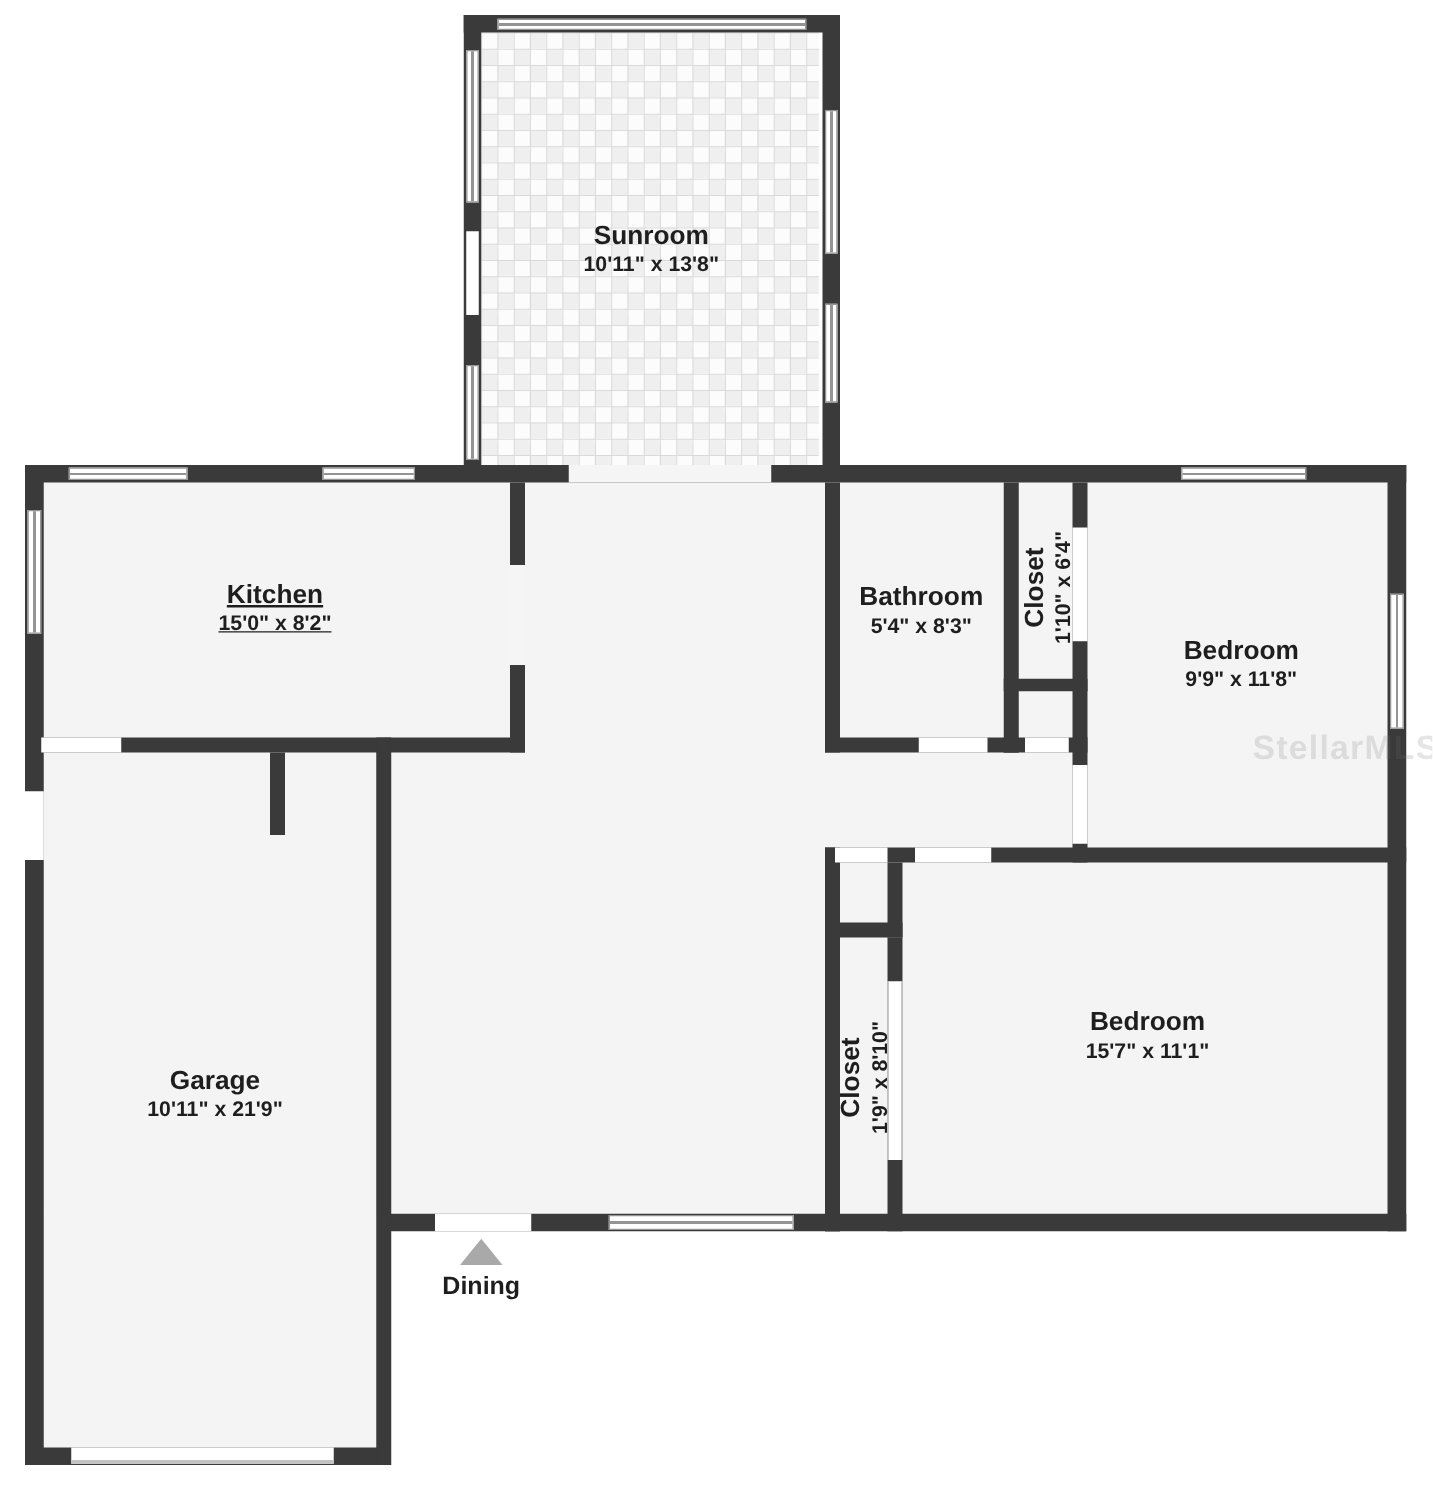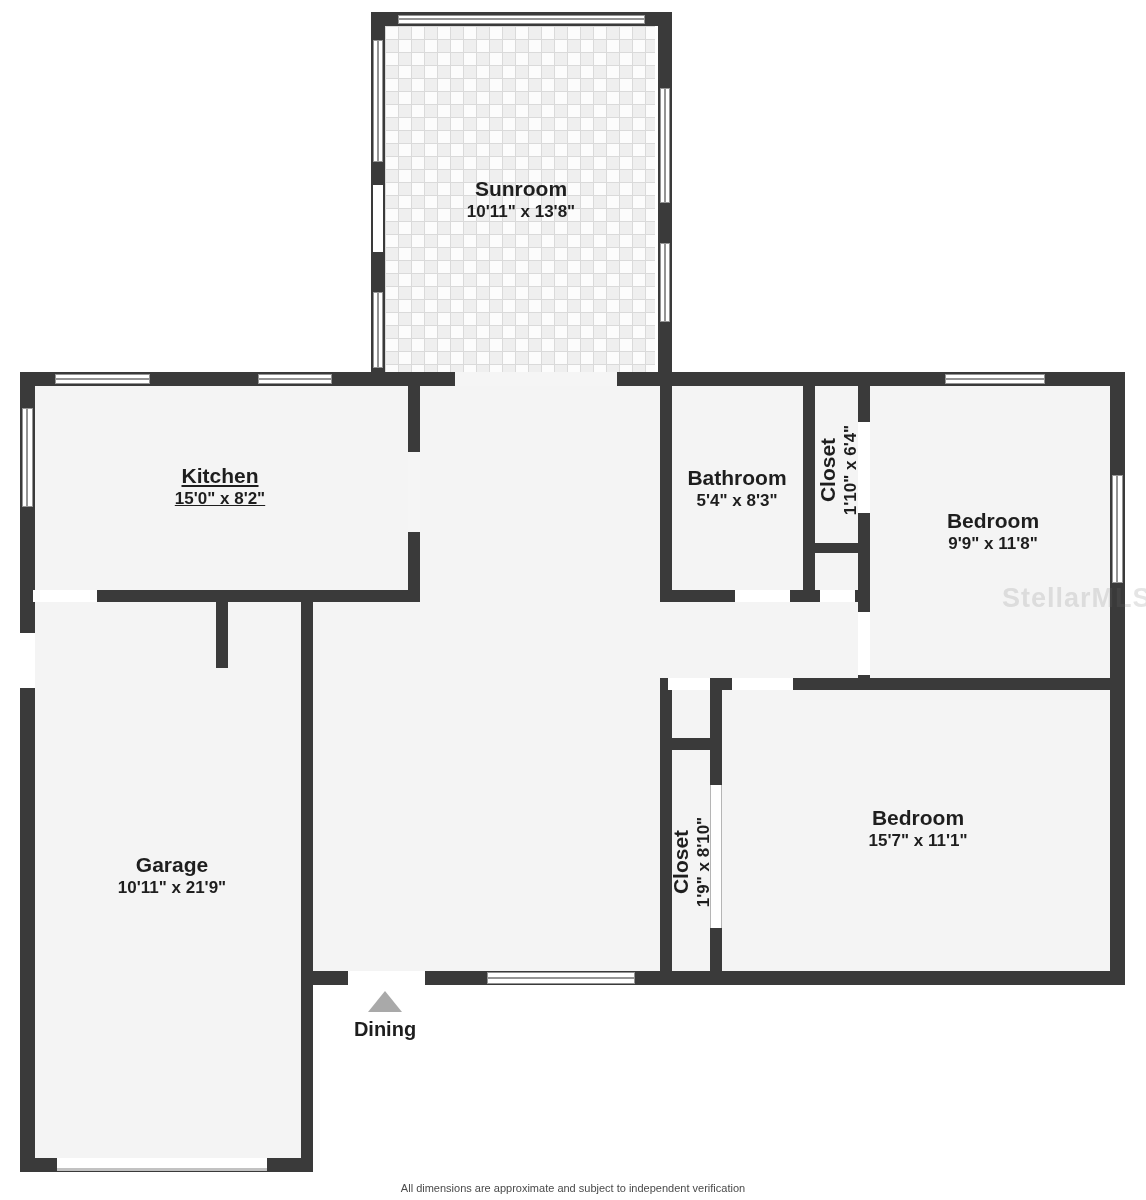--- a/index.html
+++ b/index.html
@@ -125,15 +125,14 @@
   </div>
   <div class="room-label" style="left:918px;top:805px;">
     <div class="room-name">Bedroom</div>
     <div class="room-dims">15'7" x 11'1"</div>
   </div>
 
   <div class="entry-arrow" style="left:368px;top:991px;"></div>
   <div class="entry-label" style="left:385px;top:1018px;">Dining</div>
 
   <div class="watermark" style="left:1002px;top:583px;">StellarMLS</div>
-  <div class="footer" style="top:1182px;">All dimensions are approximate and subject to independent verification</div>
 
 </div>
 
 </body></html>

